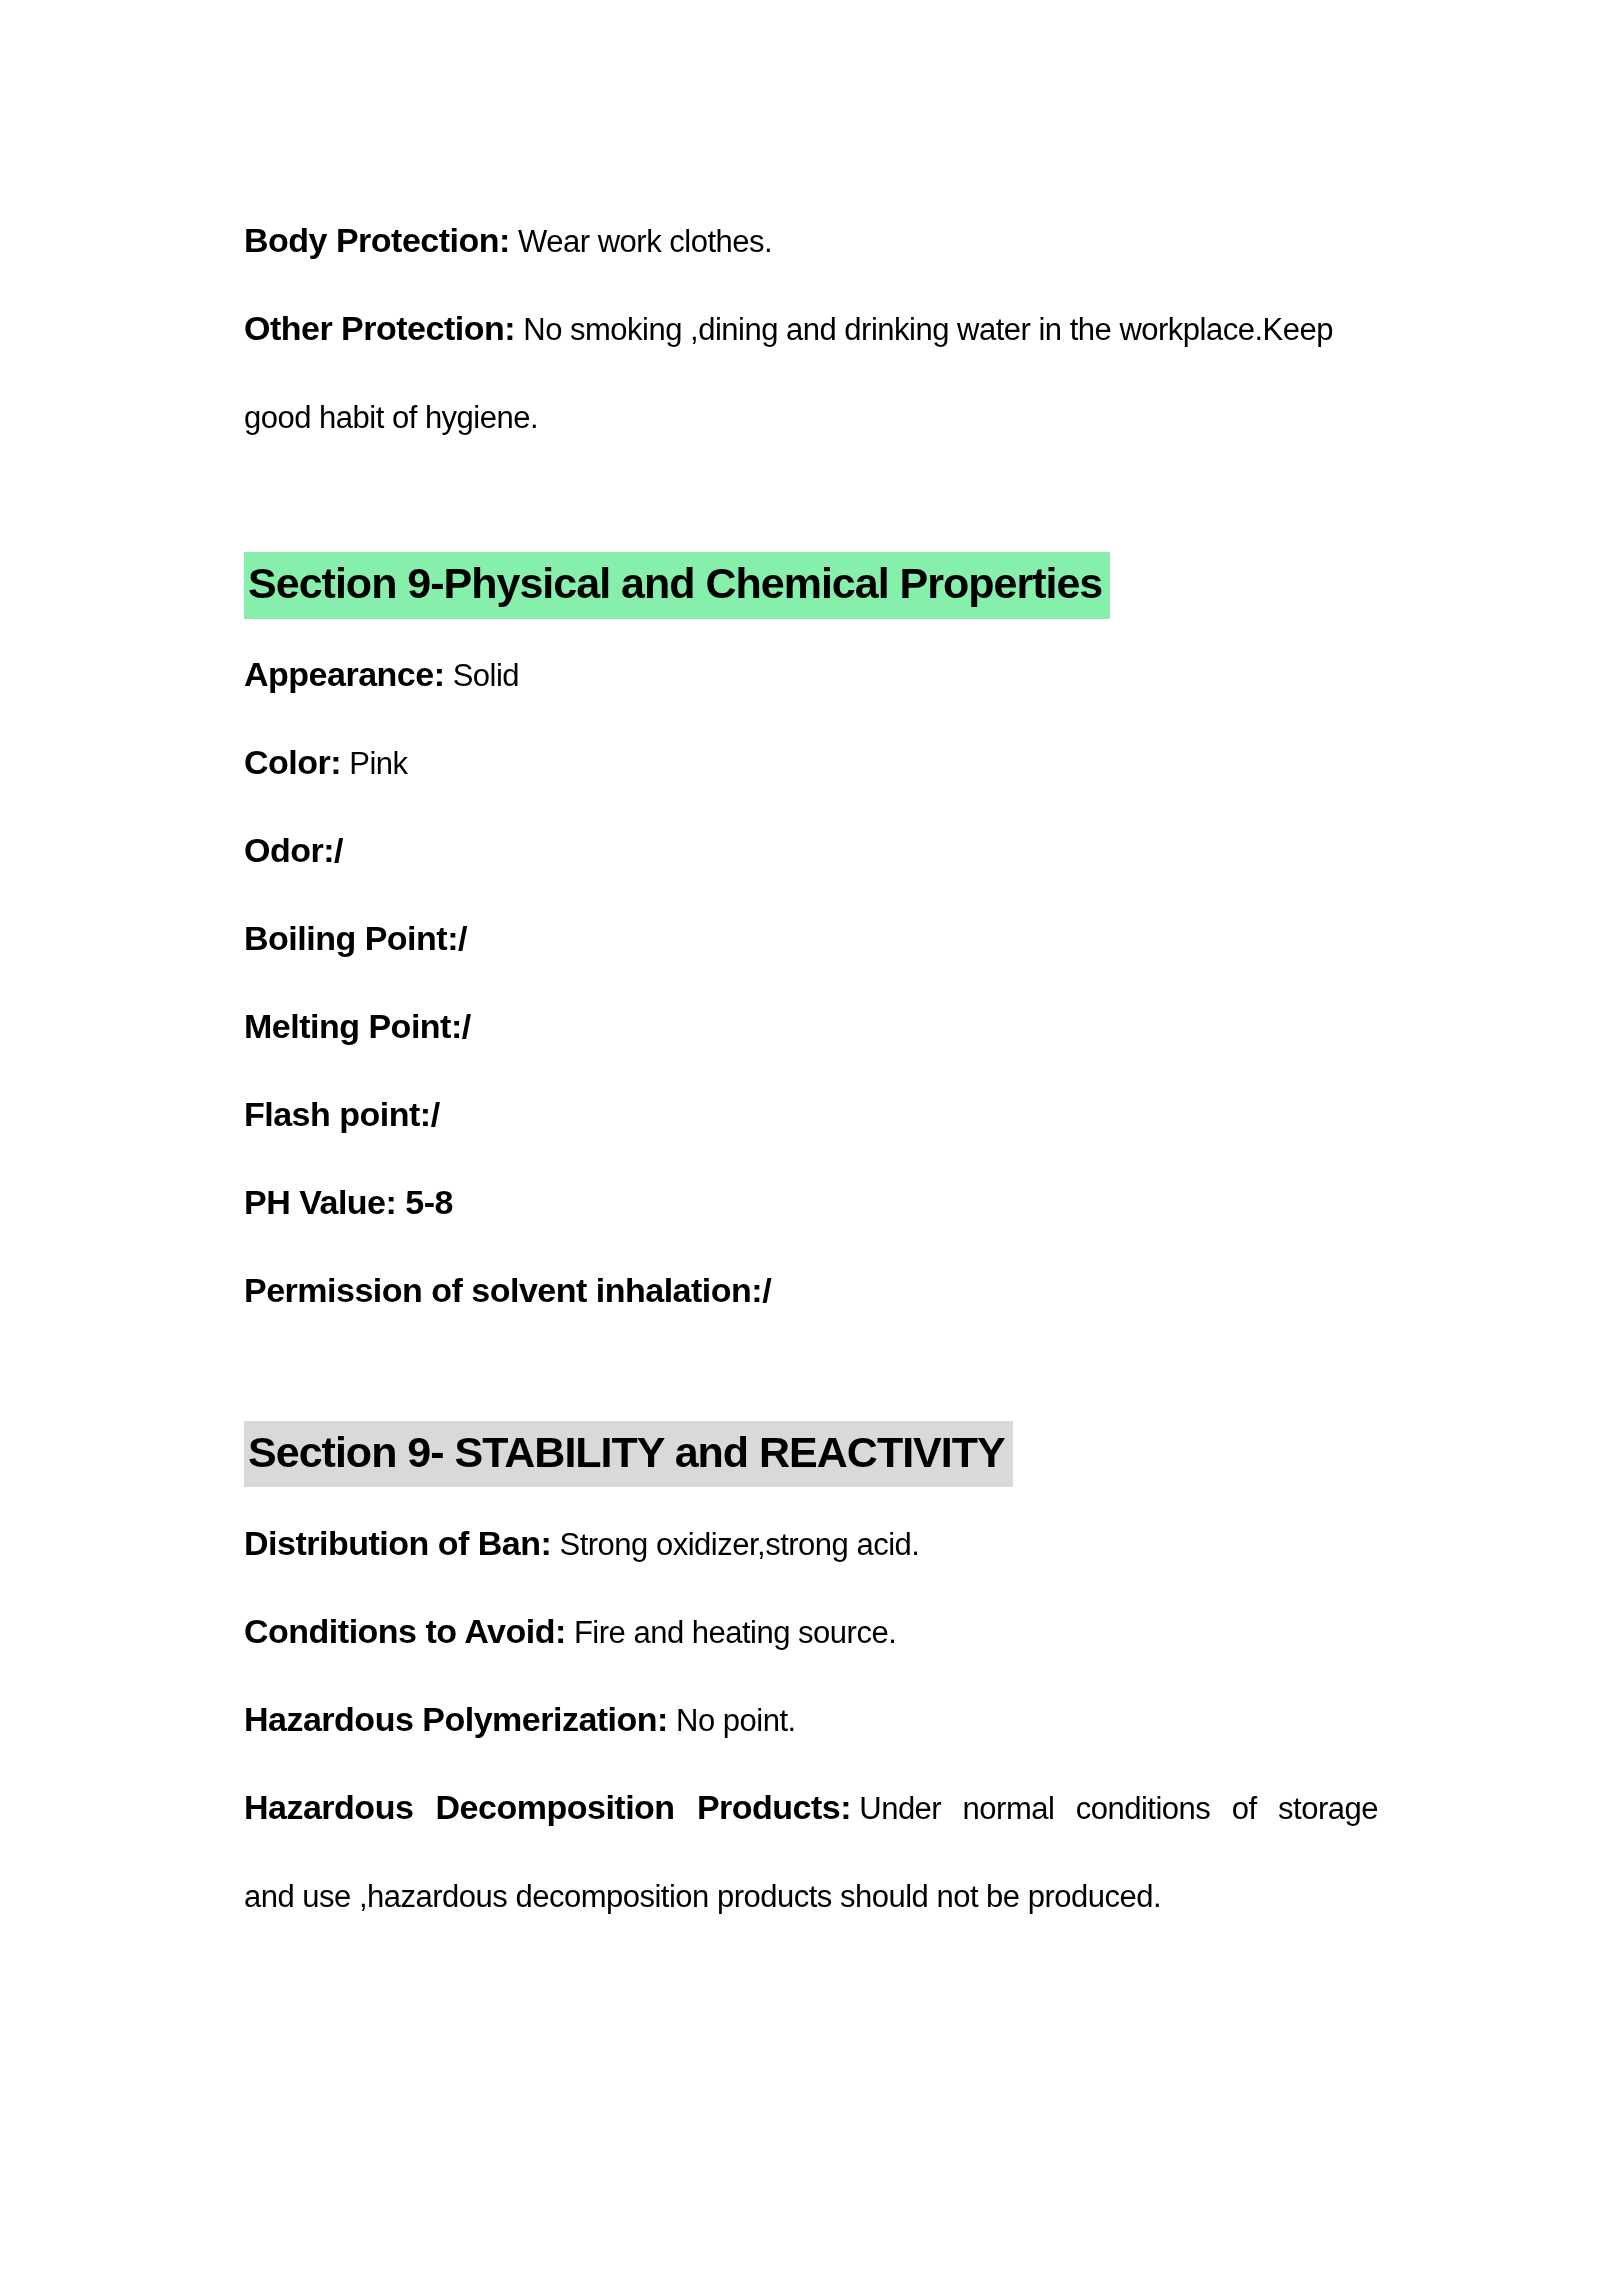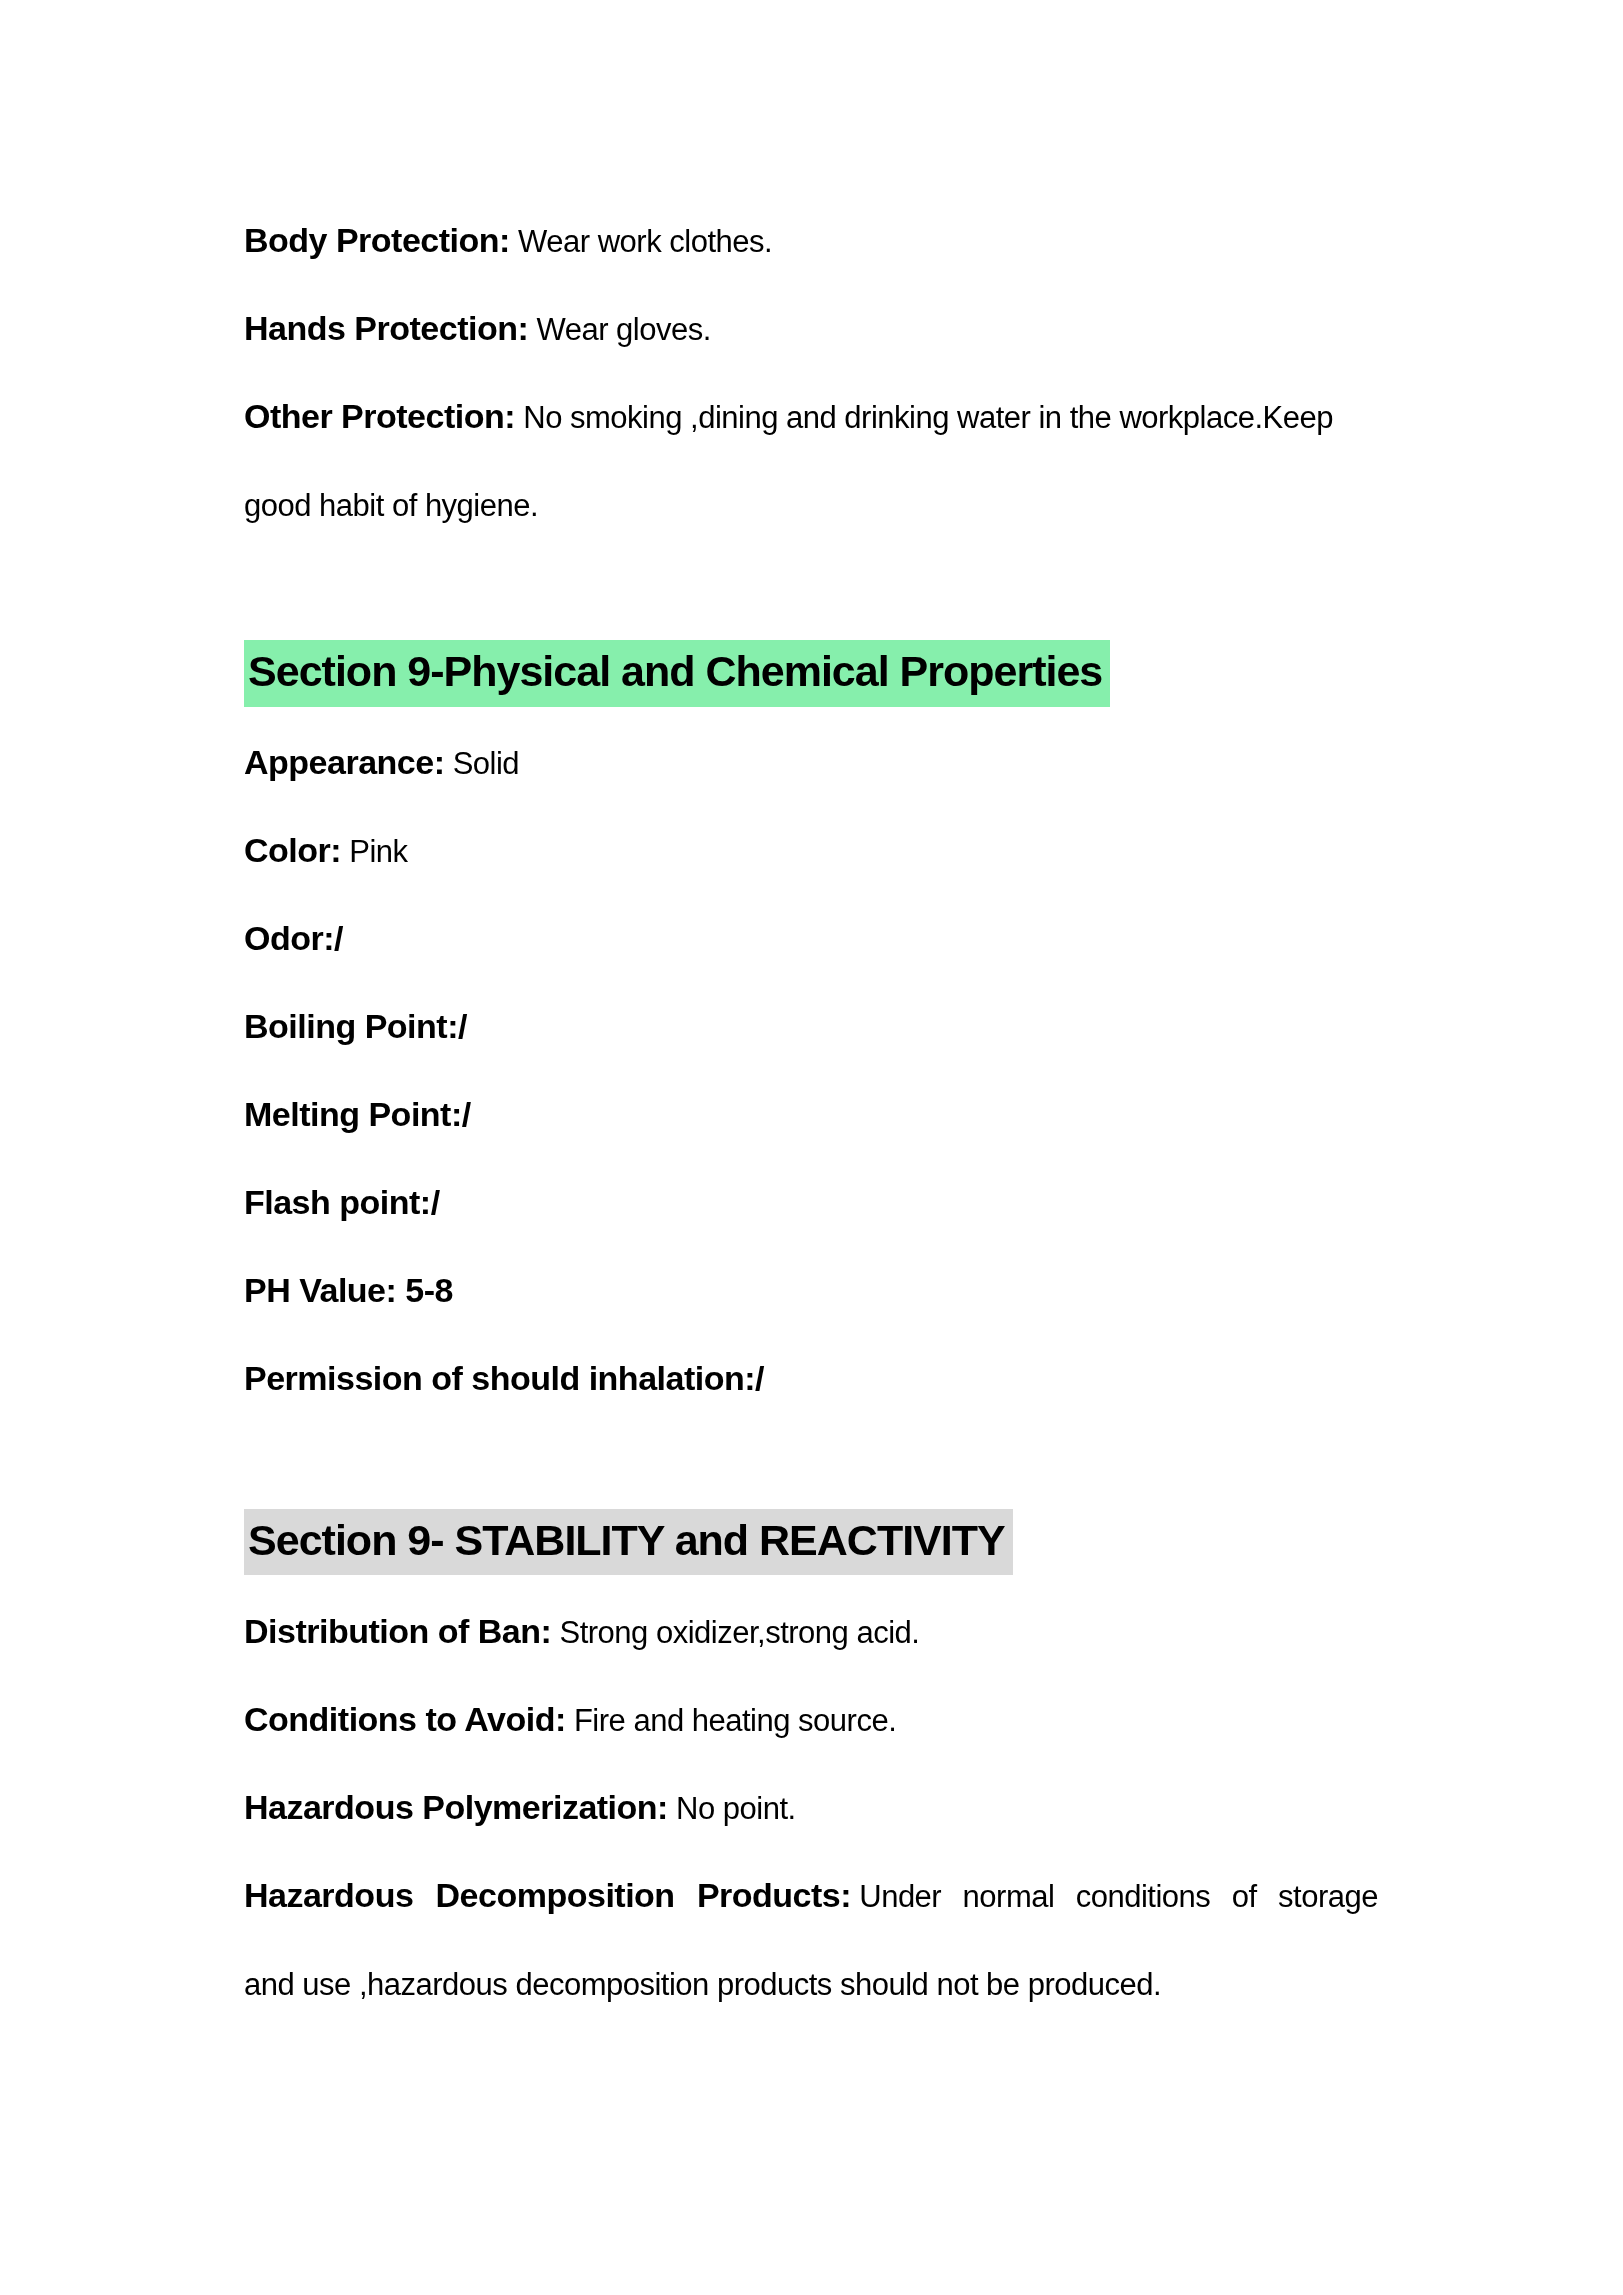--- a/index.html
+++ b/index.html
@@ -49,38 +49,37 @@
     white-space: nowrap;
   }
   .justified { word-spacing: 13.3px; }
 </style>
 </head>
 <body>
 
 <div class="page">
 
   <p class="line"><span class="lbl">Body Protection:</span><span class="val">Wear work clothes.</span></p>
-  <p class="line"><span class="lbl">Hands Protection:</span><span class="val">Wear gloves.</span></p>
   <p class="line"><span class="lbl">Other Protection:</span><span class="val">No smoking ,dining and drinking water in the workplace.Keep</span></p>
   <p class="line"><span class="lbl"></span><span class="val">good habit of hygiene.</span></p>
 
   <div class="blank"></div>
 
   <div class="heading-row first">
     <span class="hl" style="background-color: #86efac;">Section 9-Physical and Chemical Properties</span>
   </div>
 
   <p class="line"><span class="lbl">Appearance:</span><span class="val">Solid</span></p>
   <p class="line"><span class="lbl">Color:</span><span class="val">Pink</span></p>
   <p class="line"><span class="lbl">Odor:/</span><span class="val"></span></p>
   <p class="line"><span class="lbl">Boiling Point:/</span><span class="val"></span></p>
   <p class="line"><span class="lbl">Melting Point:/</span><span class="val"></span></p>
   <p class="line"><span class="lbl">Flash point:/</span><span class="val"></span></p>
   <p class="line"><span class="lbl">PH Value: 5-8</span><span class="val"></span></p>
-  <p class="line"><span class="lbl">Permission of should inhalation:/</span><span class="val"></span></p>
+  <p class="line"><span class="lbl">Permission of solvent inhalation:/</span><span class="val"></span></p>
 
   <div class="blank"></div>
 
   <div class="heading-row">
     <span class="hl" style="background-color: rgb(217, 217, 217);">Section 9- STABILITY and REACTIVITY</span>
   </div>
 
   <p class="line"><span class="lbl">Distribution of Ban:</span><span class="val">Strong oxidizer,strong acid.</span></p>
   <p class="line"><span class="lbl">Conditions to Avoid:</span><span class="val">Fire and heating source.</span></p>
   <p class="line"><span class="lbl">Hazardous Polymerization:</span><span class="val">No point.</span></p>

